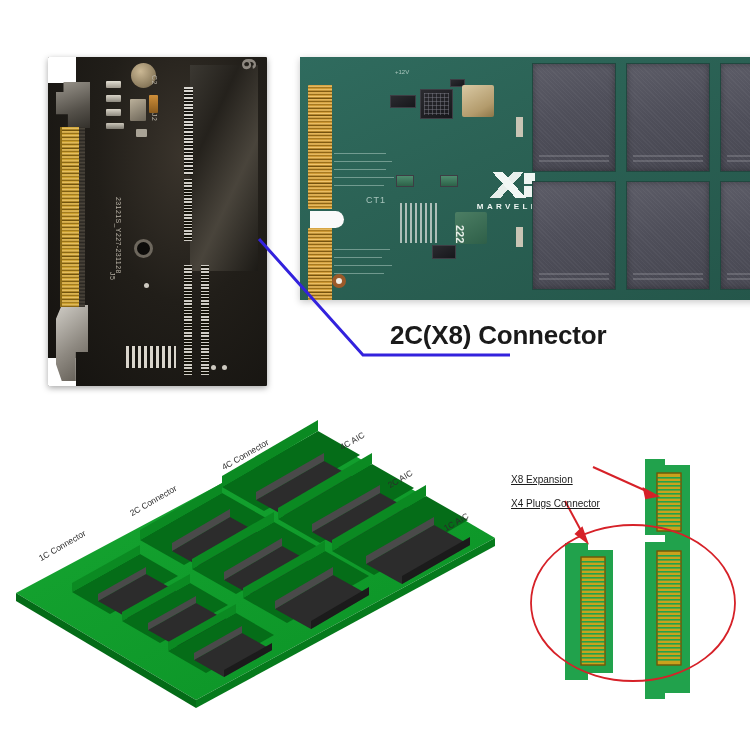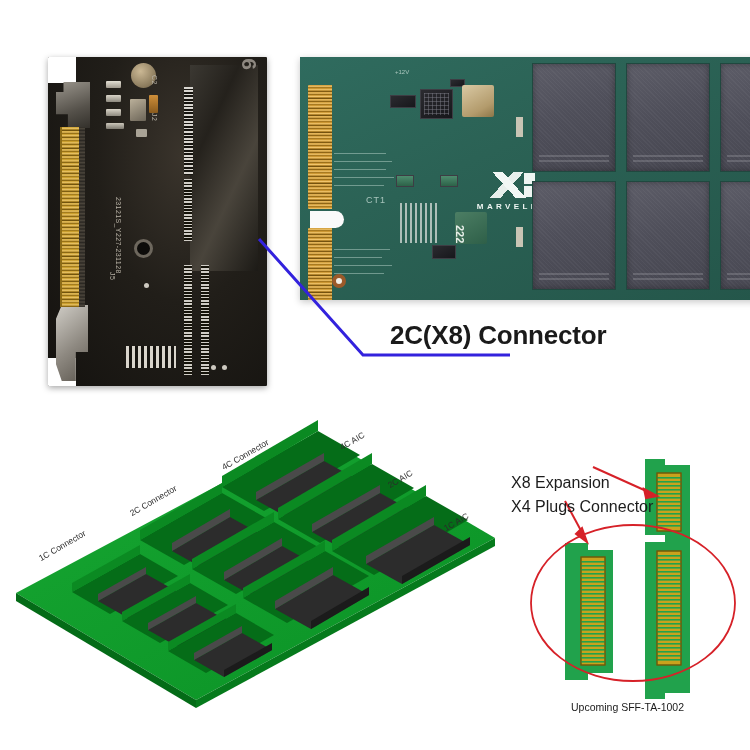--- a/index.html
+++ b/index.html
@@ -163,21 +163,21 @@
   
   #isoboard { position:absolute; left:0px; top:405px; width:510px; height:345px; }
   .iso-lbl {
     position:absolute; font-size:8.5px; color:#2b2b2b; white-space:nowrap;
     transform-origin: left bottom; font-family:"Liberation Sans", sans-serif;
   }
 
   
   #x4x8 { position:absolute; left:505px; top:445px; width:245px; height:305px; }
   .xx-lbl {
-    position:absolute; font-size:16px; color:#1c1c1c; white-space:nowrap;
+    position:absolute; font-size:10px; color:#1c1c1c; white-space:nowrap;text-decoration:underline;
   }
   .xx-cap {
     position:absolute; width:245px; text-align:center; color:#1a1a1a;
   }
   .xx-cap.b{ font-size:11px; font-weight:700; top:238px; }
   .xx-cap.s{ font-size:10.5px; font-weight:400; top:256px; }
 </style>
 </head>
 <body>
 
@@ -470,16 +470,15 @@
     </g>
     <g stroke="#d62128" stroke-width="2" fill="#d62128">
       <line x1="60" y1="56" x2="80" y2="93"></line>
       <polygon points="82,97 77,83 71,89"></polygon>
     </g>
   </svg>
 
   <div style="position:absolute;left:505px;top:445px;width:245px;height:305px;pointer-events:none;">
     <div class="xx-lbl" style="left:6px;top:29px;">X8 Expansion</div>
     <div class="xx-lbl" style="left:6px;top:53px;">X4 Plugs Connector</div>
-    <div class="xx-cap s">Upcoming SFF-TA-1002</div>
   </div>
 
 </div>
 
 </body></html>

